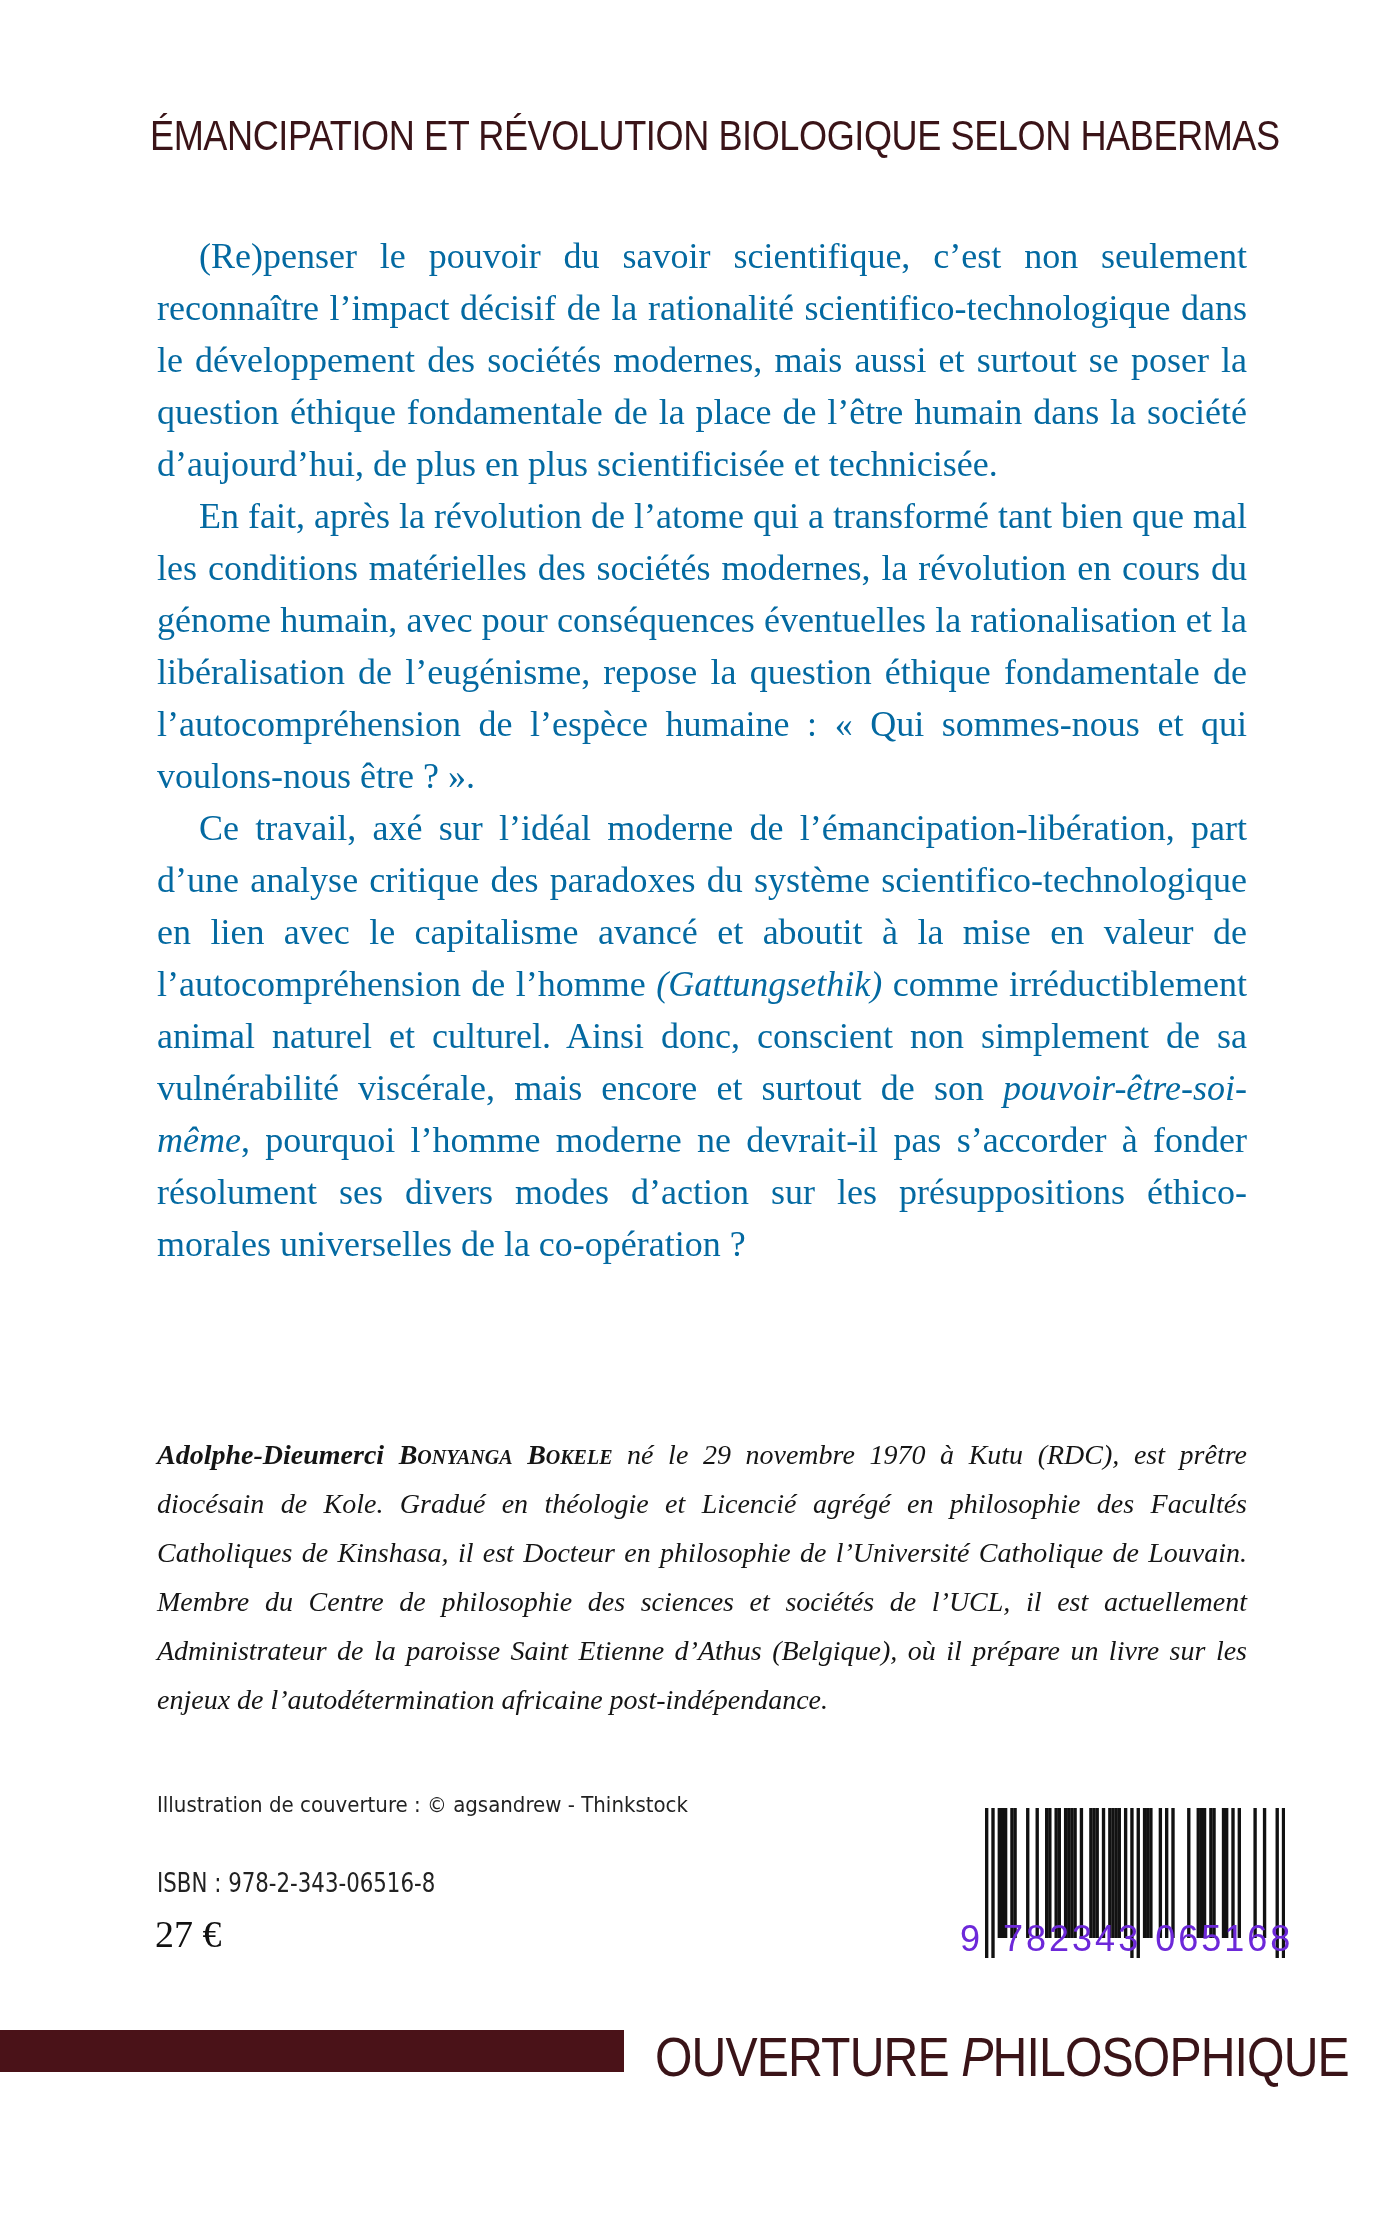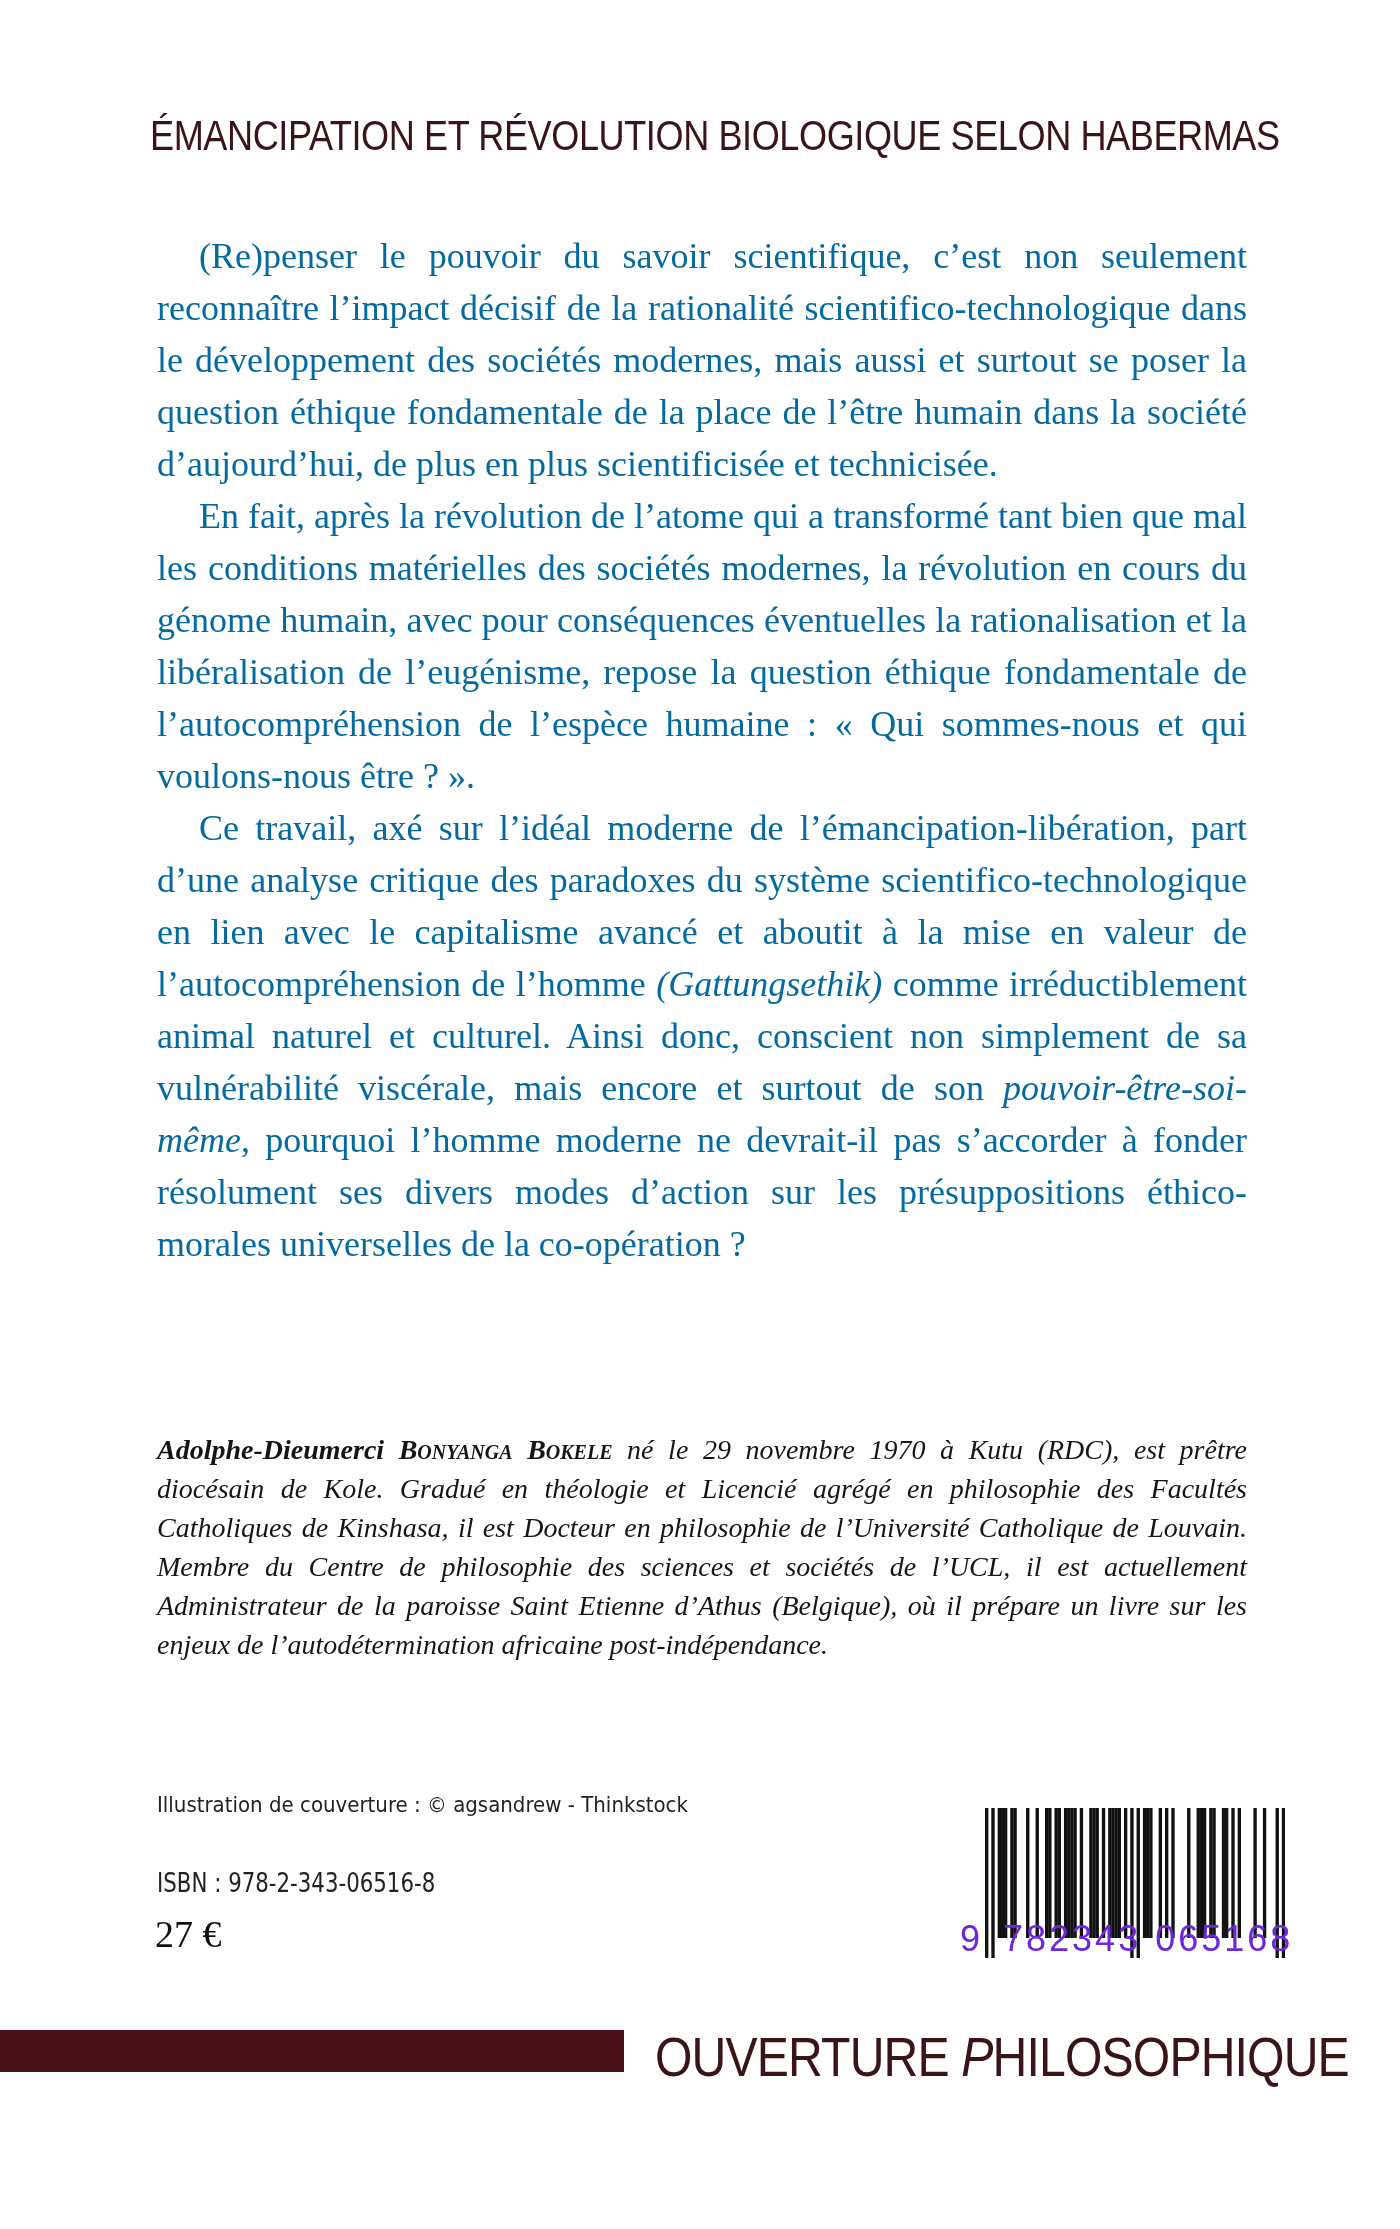--- a/index.html
+++ b/index.html
@@ -18,21 +18,21 @@
     font-family: "Liberation Serif", serif;
     font-size: 36px; line-height: 52px; color: #0369a1;
     text-align: justify;
   }
   .blurb p { margin: 0; text-indent: 42px; }
   .blurb em { font-style: italic; }
 
   .bio {
     position: absolute; left: 157px; top: 1430px; width: 1090px;
     font-family: "Liberation Serif", serif; font-style: italic;
-    font-size: 28px; line-height: 39px; color: #151515;
+    font-size: 28px; line-height: 49px; color: #151515;
     text-align: justify;
   }
   .bio .author { font-weight: bold; }
   .bio .sc { font-variant: small-caps; }
 
   .credit {
     position: absolute; left: 157px; top: 1792px;
     font-family: "DejaVu Sans", sans-serif; font-size: 22px; color: #222;
     transform: scaleX(0.9); transform-origin: left top;
   }

